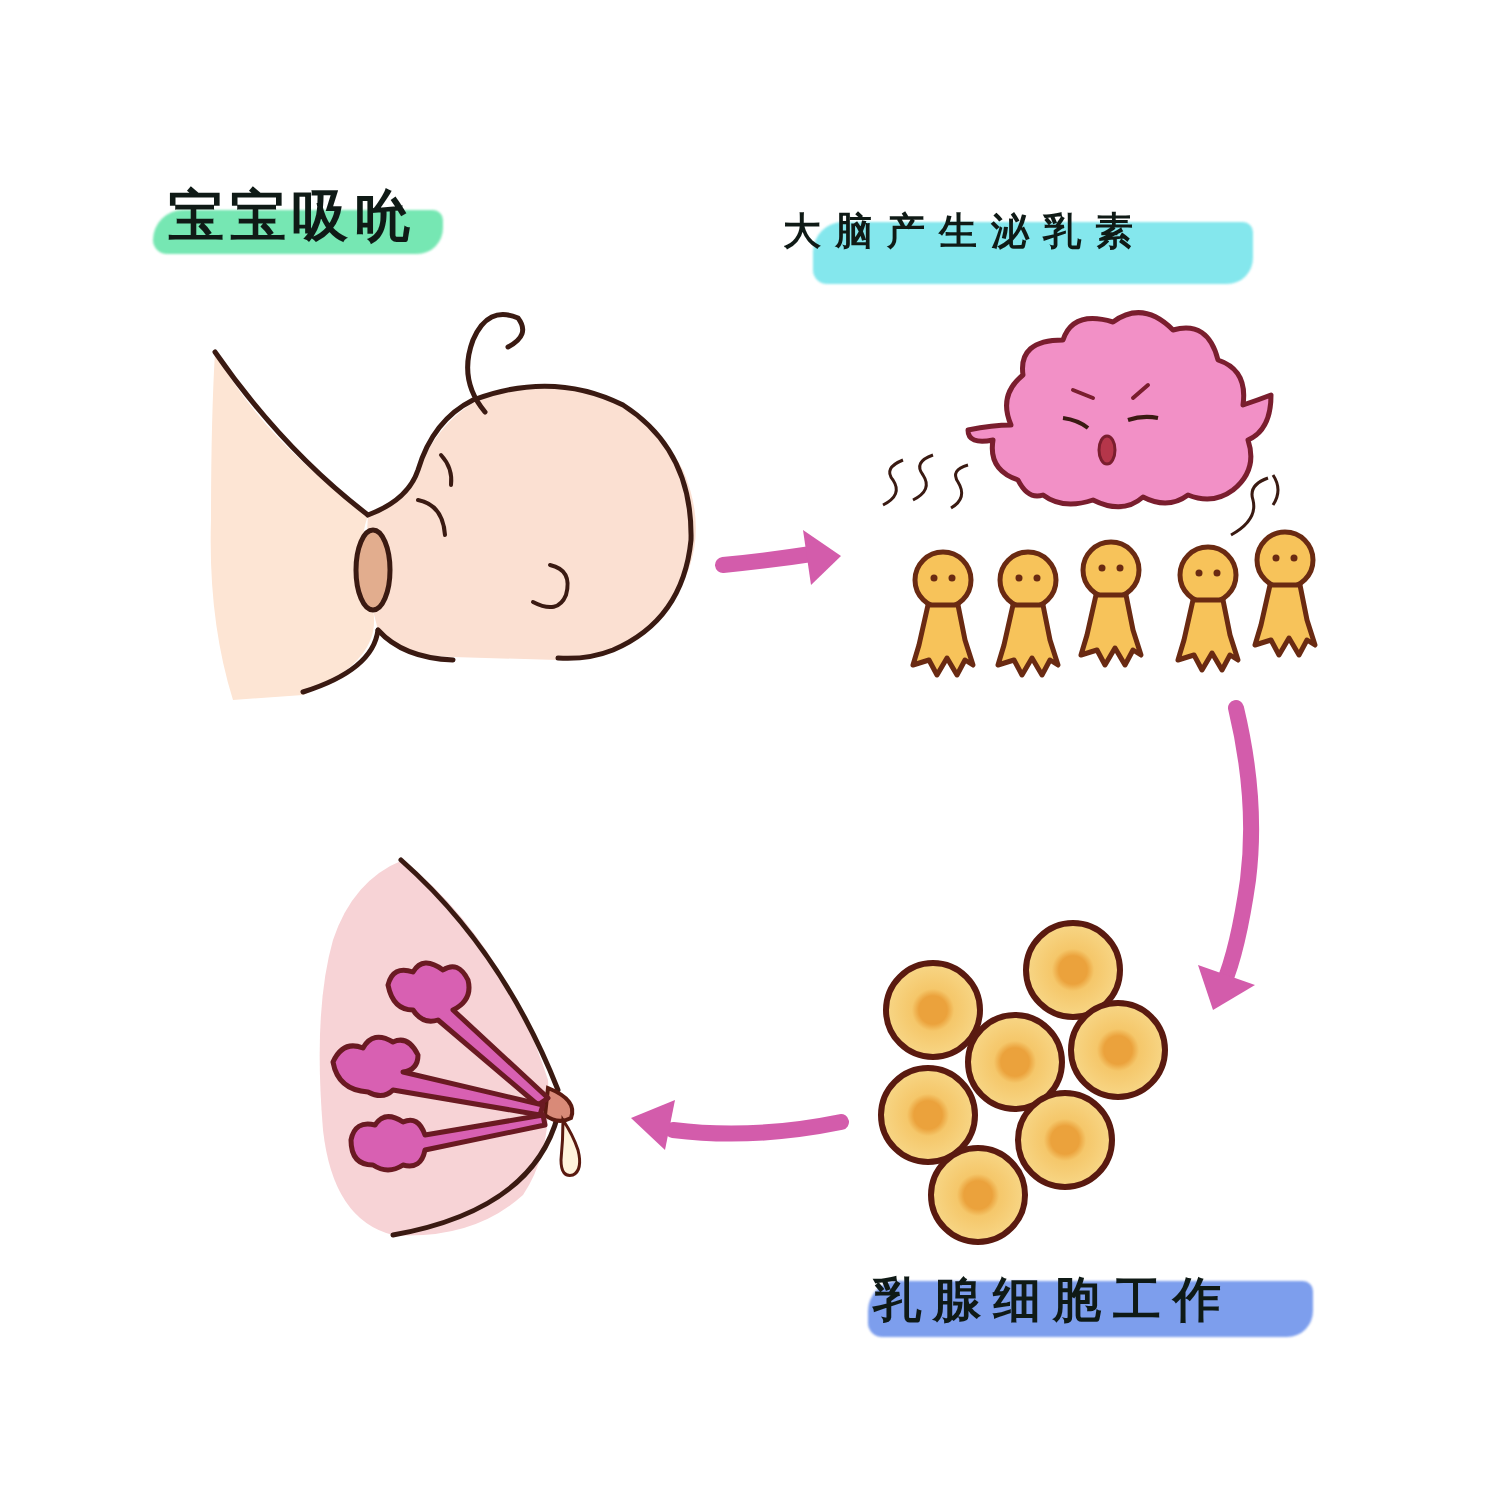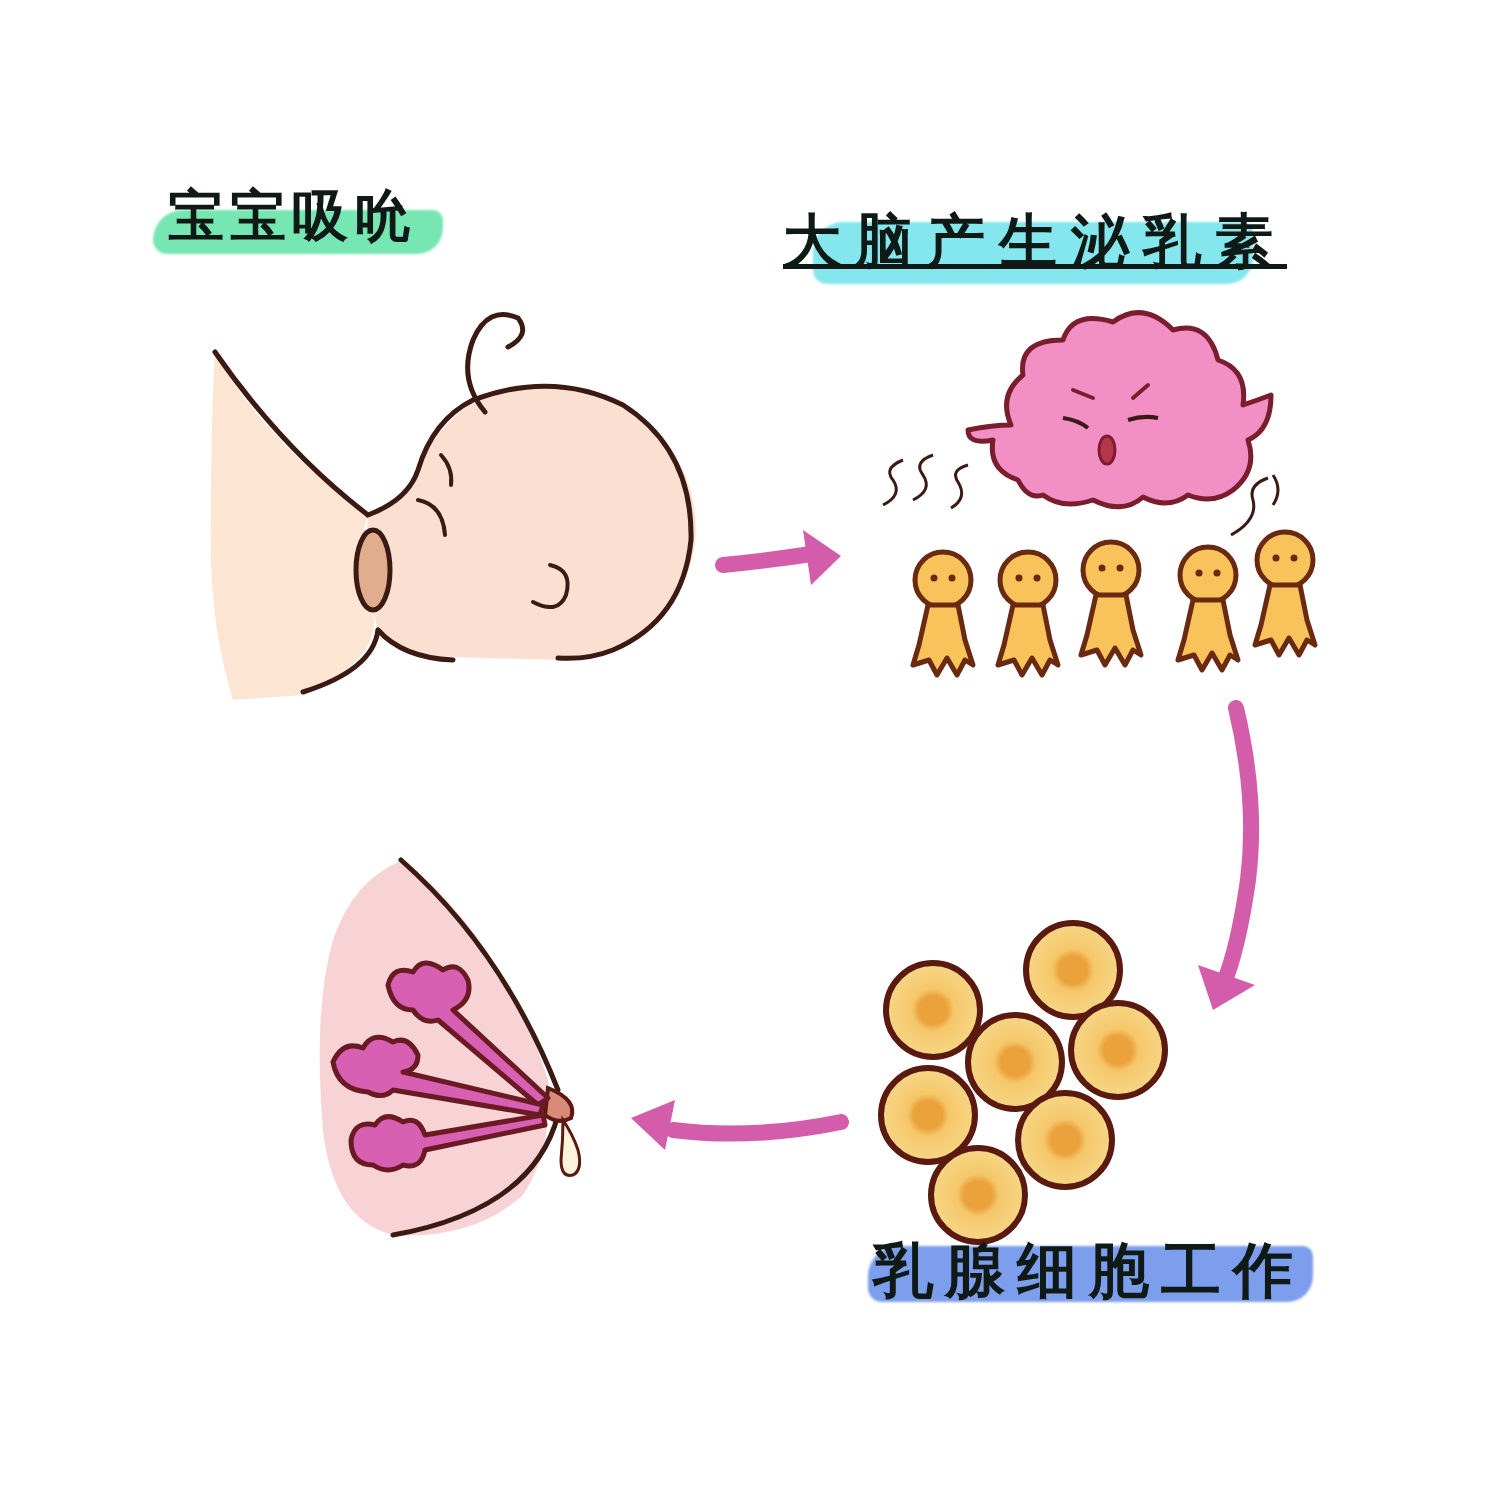--- a/index.html
+++ b/index.html
@@ -23,26 +23,26 @@
 </head>
 <body>
 
 <div class="stage">
 
   <div class="label" style="left:135px; top:188px; font-size:56px;">
     <span class="hl" style="left:-15px; top:22px; width:290px; height:44px; background:#5fe3a6; opacity:.85;"></span>
     <span class="txt">宝宝吸吮</span>
   </div>
 
-  <div class="label" style="left:750px; top:212px; font-size:58px; letter-spacing:14px;text-decoration:underline;">
+  <div class="label" style="left:750px; top:212px; font-size:38px; letter-spacing:14px;">
     <span class="hl" style="left:30px; top:10px; width:440px; height:62px; background:#6fe3ea; opacity:.85;"></span>
     <span class="txt">大脑产生泌乳素</span>
   </div>
 
-  <div class="label" style="left:840px; top:1240px; font-size:60px; letter-spacing:12px;">
+  <div class="label" style="left:840px; top:1275px; font-size:48px; letter-spacing:12px;">
     <span class="hl" style="left:-5px; top:6px; width:445px; height:56px; background:#6f94ec; opacity:.9;"></span>
     <span class="txt">乳腺细胞工作</span>
   </div>
 
 
   <svg width="1500" height="1500" viewBox="0 0 1500 1500">
     <defs>
       <radialGradient id="cellGrad" cx="50%" cy="50%" r="50%">
         <stop offset="0%" stop-color="#eba23c"></stop>
         <stop offset="30%" stop-color="#eba23c"></stop>

